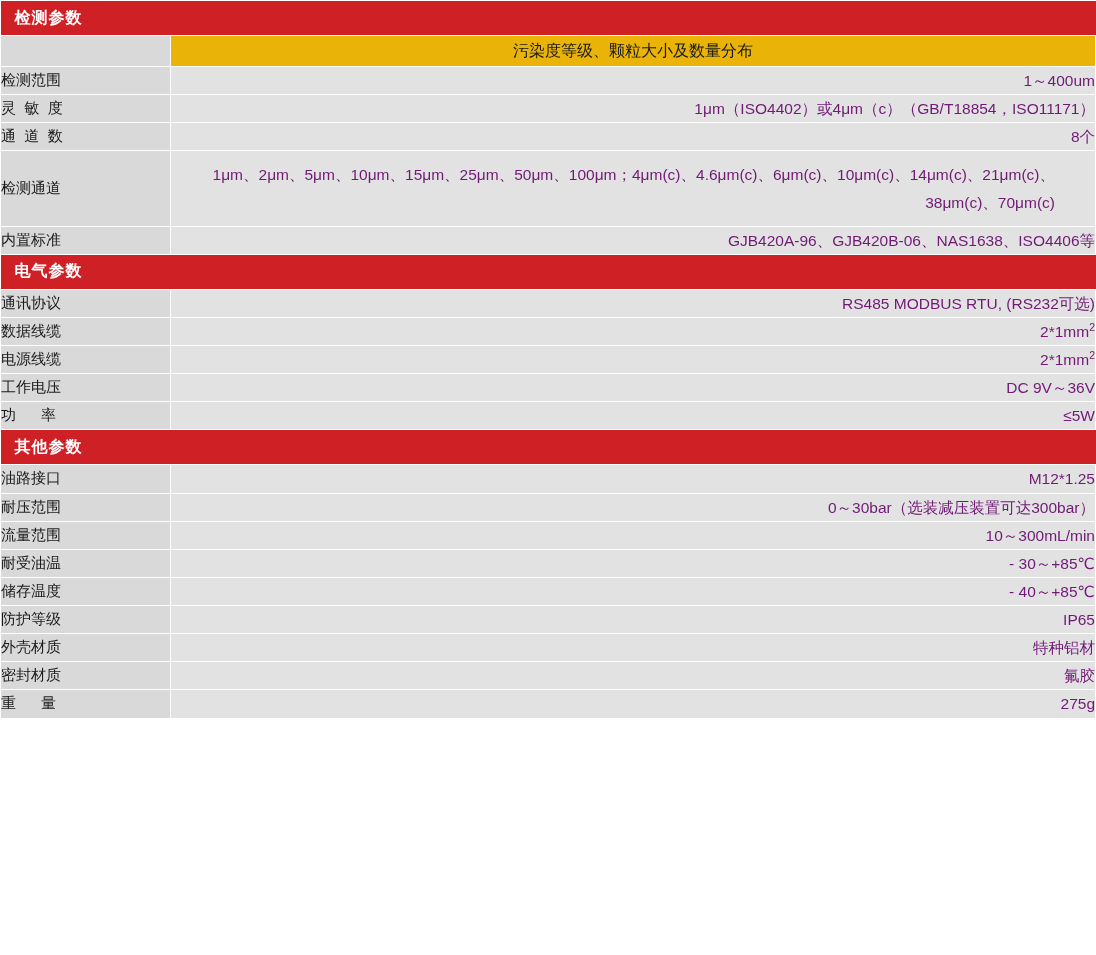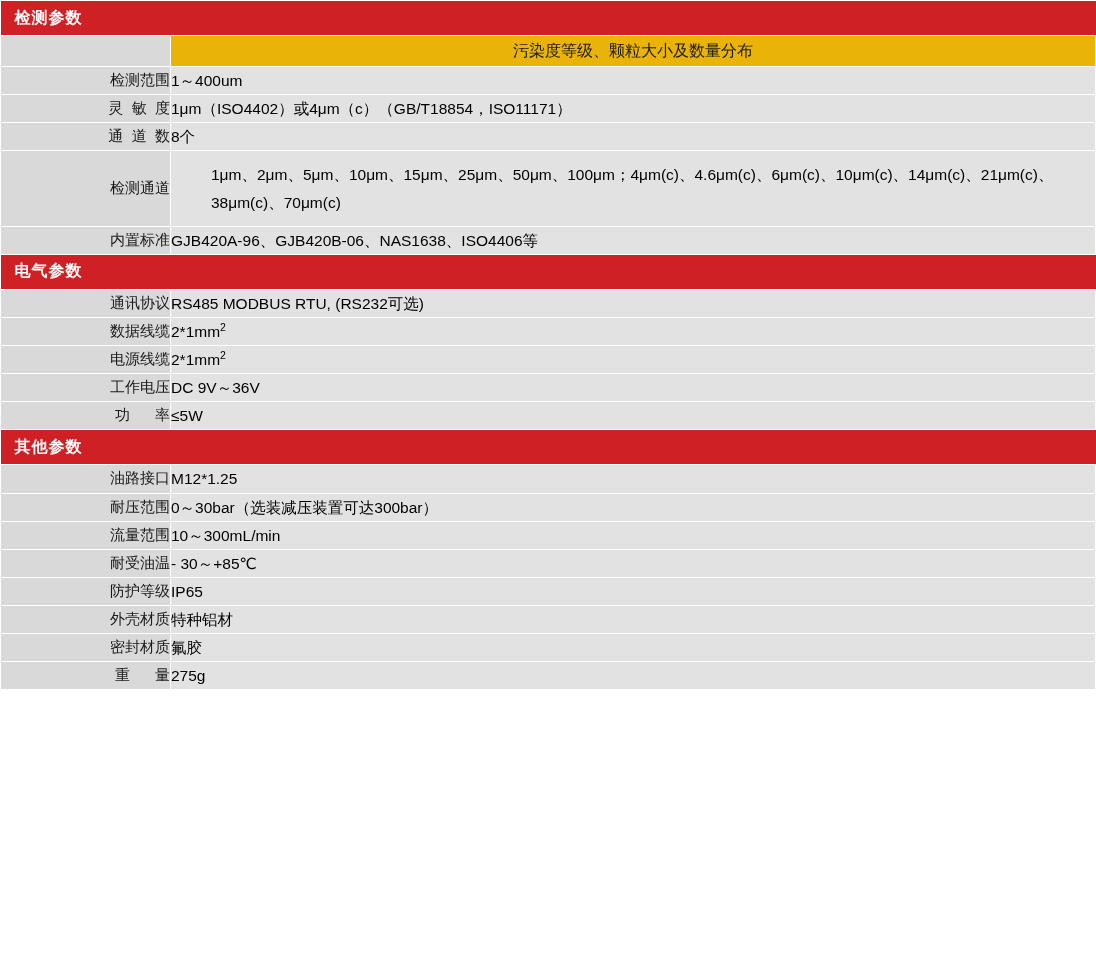--- a/index.html
+++ b/index.html
@@ -31,32 +31,32 @@
     font-weight: bold;
     padding: 6px 14px;
     border-left: none;
     border-right: none;
     letter-spacing: 1px;
     height: 22px;
   }
   td.label-cell {
     width: 170px;
     background: #d9d9d9;
-    text-align: right;
+    text-align: left;
     font-size: 15px;
     color: #1a1a1a;
     padding: 9px 4px;
     vertical-align: middle;
     white-space: pre;
   }
   td.value-cell {
     background: #e2e2e2;
-    text-align: left;
+    text-align: right;
     font-size: 15.5px;
-    color: #000000;
+    color: #701a75;
     padding: 9px 10px;
     vertical-align: middle;
     line-height: 1.75;
   }
   td.value-cell.tall {
     padding: 10px 22px;
   }
   td.header-blank {
     width: 170px;
     background: #d9d9d9;
@@ -151,20 +151,24 @@
       </tr>
       <tr>
         <td class="label-cell">流量范围</td>
         <td class="value-cell">10～300mL/min</td>
       </tr>
       <tr>
         <td class="label-cell">耐受油温</td>
         <td class="value-cell">- 30～+85℃</td>
       </tr>
       <tr>
+        <td class="label-cell">储存温度</td>
+        <td class="value-cell">- 40～+85℃</td>
+      </tr>
+      <tr>
         <td class="label-cell">防护等级</td>
         <td class="value-cell">IP65</td>
       </tr>
       <tr>
         <td class="label-cell">外壳材质</td>
         <td class="value-cell">特种铝材</td>
       </tr>
       <tr>
         <td class="label-cell">密封材质</td>
         <td class="value-cell">氟胶</td>

